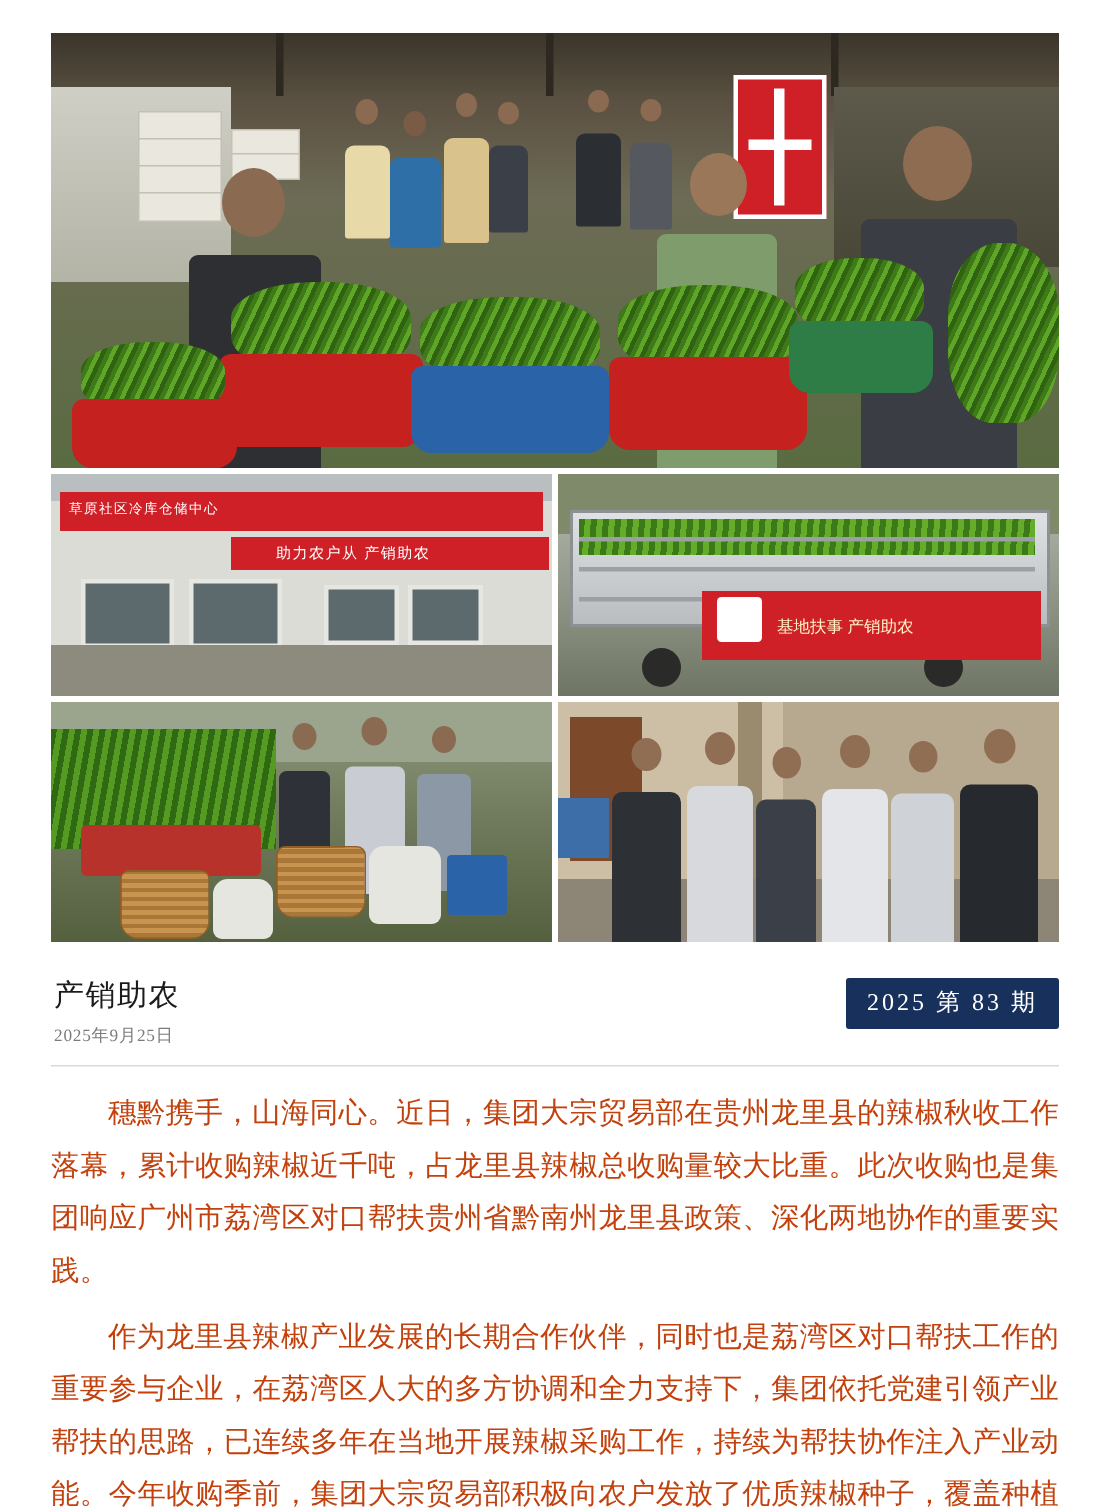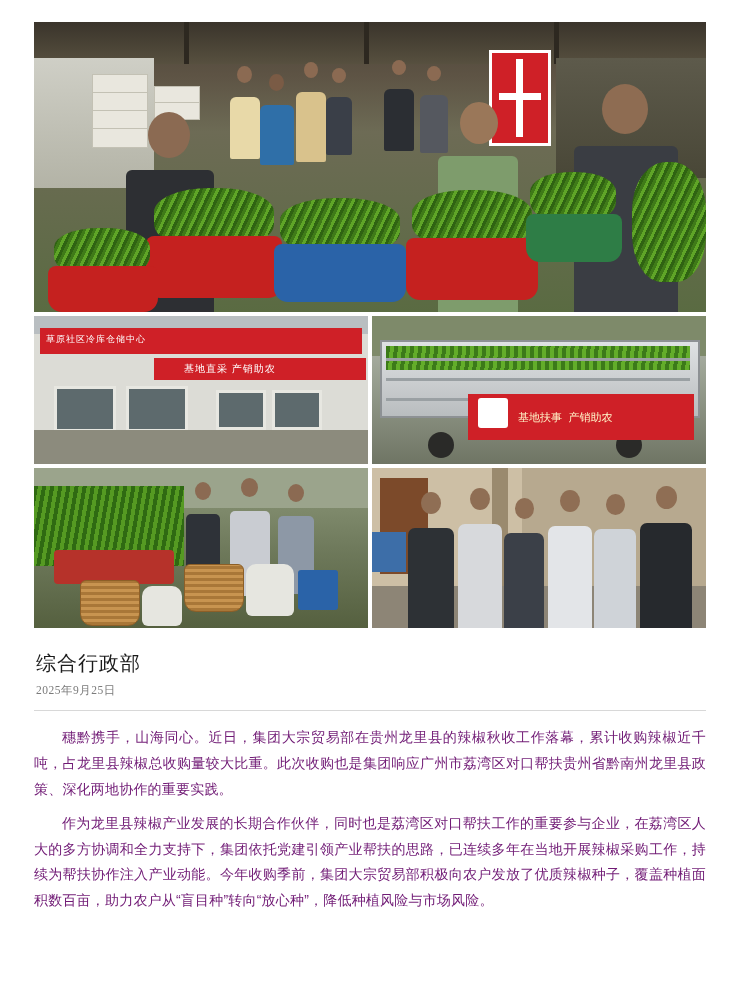--- a/index.html
+++ b/index.html
@@ -218,23 +218,23 @@
     font-size: 17.5px;
     color: #111;
     letter-spacing: 0.5px;
   }
   .body {
     margin-top: 14px;
   }
   .body p {
     margin: 0 0 8px 0;
     font-family: Liberation Sans, sans-serif;
-    font-size: 14px;
+    font-size: 19px;
     line-height: 1.85;
-    color: #701a75;
+    color: #c2410c;
     text-align: justify;
     text-indent: 2em;
     letter-spacing: 0.2px;
   }
   
   .watermark {
     position: absolute;
     left: 0; bottom: 6px;
     width: 740px;
     text-align: center;
@@ -322,41 +322,41 @@
       <div class="pile" style="left:598px; top:140px; width:74px; height:120px;"></div>
     </div>
 
     <div class="photo-row">
       <div class="photo p-half ph2">
         <div class="sky"></div>
         <div class="wall"></div>
         <div class="redband"></div>
         <div class="txt" style="left:12px; top:17px;">草原社区冷库仓储中心</div>
         <div class="redband2"></div>
-        <div class="txt" style="left:150px; top:46px; font-size:10px;">基地直采  产销助农</div>
+        <div class="txt" style="left:150px; top:46px; font-size:10px;">助力农户从  产销助农</div>
         <div class="win" style="left:20px; top:70px; width:56px; height:40px;"></div>
         <div class="win" style="left:92px; top:70px; width:56px; height:40px;"></div>
         <div class="win" style="left:182px; top:74px; width:44px; height:34px;"></div>
         <div class="win" style="left:238px; top:74px; width:44px; height:34px;"></div>
         <div class="ground"></div>
       </div>
 
       <div class="photo p-half ph3">
         <div class="hill"></div>
         <div class="truckbody">
           <div class="greens" style="top:4px; left:4px; width:304px;"></div>
           <div class="rail" style="top:16px; left:4px;"></div>
           <div class="rail" style="top:36px; left:4px;"></div>
           <div class="rail" style="top:56px; left:4px;"></div>
         </div>
         <div class="wheel" style="left:56px;"></div>
         <div class="wheel" style="left:244px;"></div>
         <div class="redbanner"></div>
         <div class="logo"></div>
-        <div class="btxt" style="left:146px; top:94px;font-family:Liberation Mono, monospace;">基地扶事  产销助农</div>
+        <div class="btxt" style="left:146px; top:94px;">基地扶事  产销助农</div>
       </div>
     </div>
 
     <div class="photo-row">
       <div class="photo p-half2 ph4">
         <div class="wall"></div>
         <div class="greenrow"></div>
         <div class="tarp"></div>
 
         <div class="person2" style="left:152px; top:14px; width:34px; height:96px;">
@@ -409,23 +409,24 @@
         <div class="p" style="left:268px; top:18px; width:52px; height:132px;">
           <div class="head" style="left:16px; top:0; width:21px; height:23px;"></div>
           <div class="body" style="left:0; top:23px; width:52px; height:109px; background:#26292d;"></div>
         </div>
       </div>
     </div>
   </div>
 
   <div class="meta">
     <div class="meta-left">
-      <div class="dept">综合行政部</div>
+      <div class="dept">产销助农</div>
       <div class="date">2025年9月25日</div>
     </div>
+    <div class="issue">2025  第 83 期</div>
   </div>
 
   <div class="rule"></div>
 
 
   <div class="body">
     <p>穗黔携手，山海同心。近日，集团大宗贸易部在贵州龙里县的辣椒秋收工作落幕，累计收购辣椒近千吨，占龙里县辣椒总收购量较大比重。此次收购也是集团响应广州市荔湾区对口帮扶贵州省黔南州龙里县政策、深化两地协作的重要实践。</p>
     <p>作为龙里县辣椒产业发展的长期合作伙伴，同时也是荔湾区对口帮扶工作的重要参与企业，在荔湾区人大的多方协调和全力支持下，集团依托党建引领产业帮扶的思路，已连续多年在当地开展辣椒采购工作，持续为帮扶协作注入产业动能。今年收购季前，集团大宗贸易部积极向农户发放了优质辣椒种子，覆盖种植面积数百亩，助力农户从“盲目种”转向“放心种”，降低种植风险与市场风险。</p>
 
   </div>

